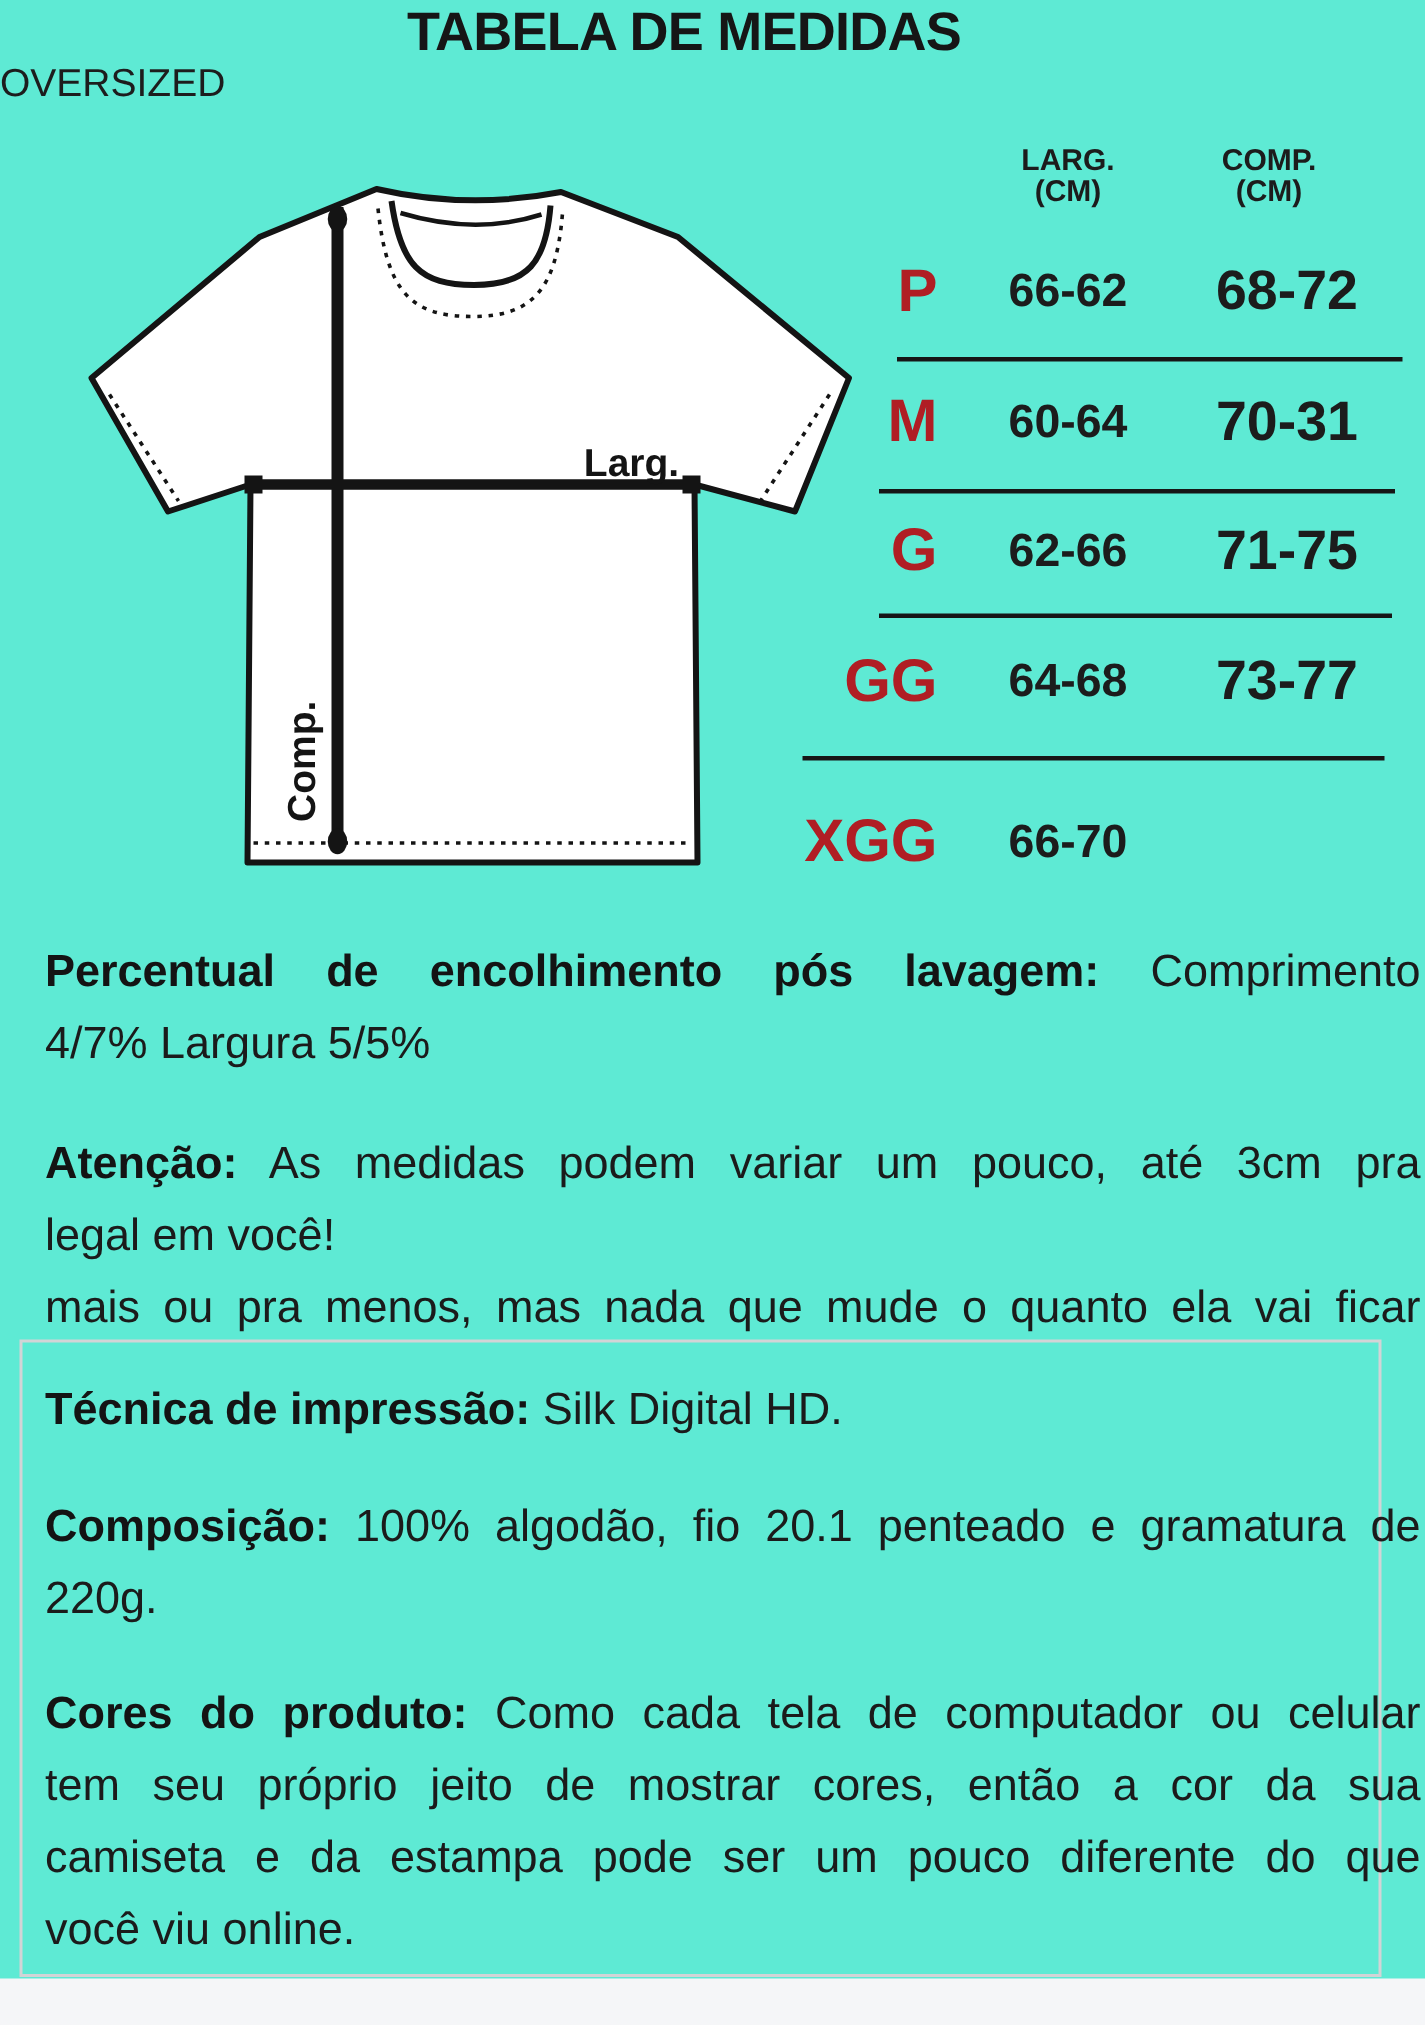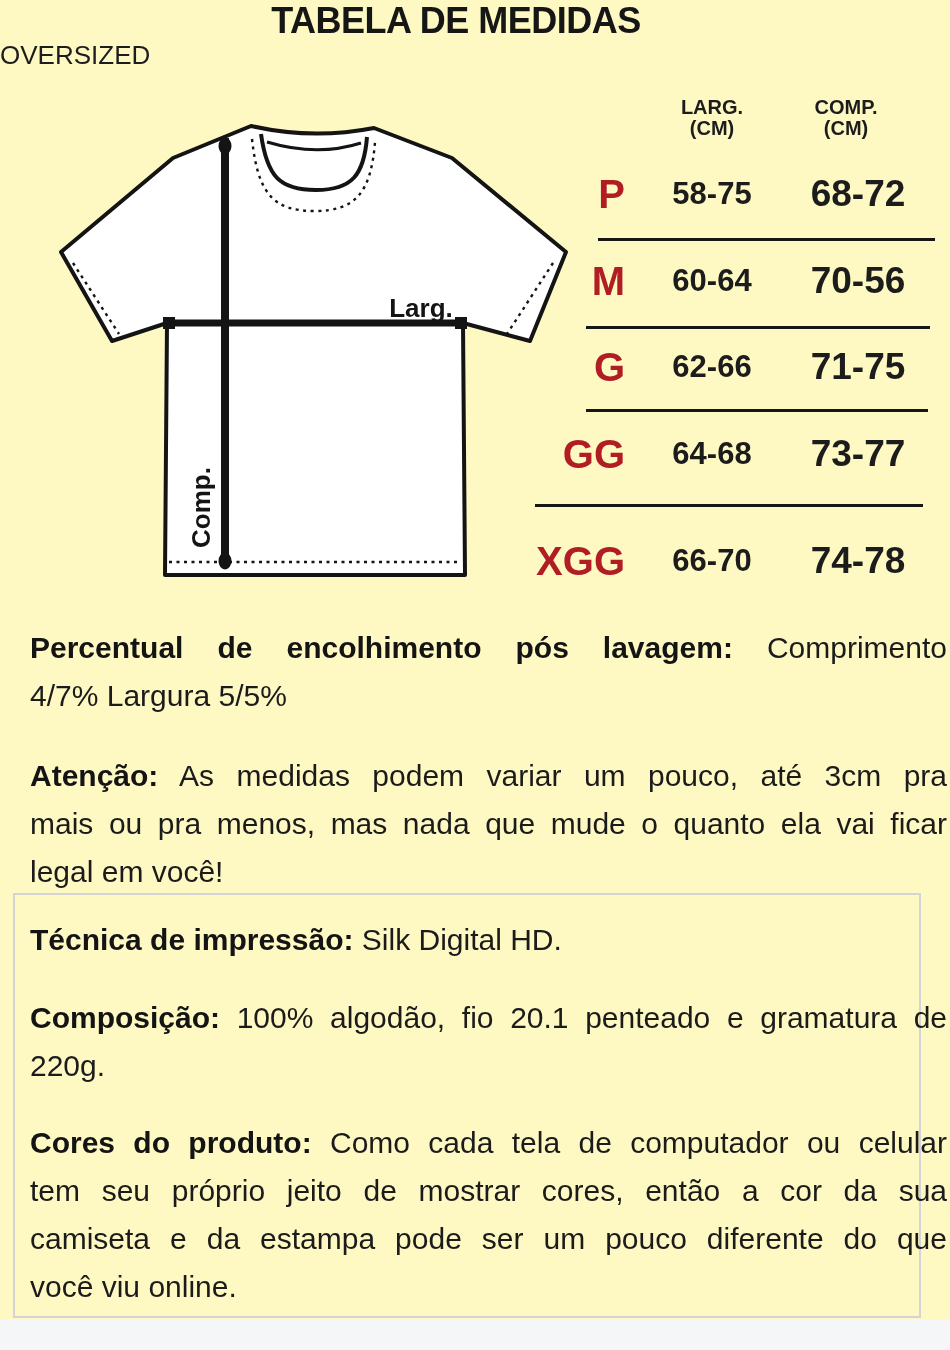--- a/index.html
+++ b/index.html
@@ -1,17 +1,17 @@
 <!DOCTYPE html>
 <html><head>
 <meta charset="utf-8">
 <style>
   html,body{margin:0;padding:0;background:#ffffff;}
   #stage{
-    position:relative;width:950px;height:1350px;background:#fef9c3;
+    position:relative;width:950px;height:1350px;background:#5eead4;
     font-family:"Liberation Sans",sans-serif;color:#1b1b1b;overflow:hidden;
   }
   
   .title{
     position:absolute;top:0;left:0;width:912px;text-align:center;
     font-size:36px;font-weight:bold;letter-spacing:-0.5px;color:#161616;
   }
   .subtitle{
     position:absolute;top:40px;left:0;width:912px;text-align:left;
     font-size:26px;font-weight:normal;color:#1d1d1d;
@@ -76,63 +76,62 @@
     <div>LARG.</div>
     <div>(CM)</div>
   </div>
   <div class="col-head comp">
     <div>COMP.</div>
     <div>(CM)</div>
   </div>
 
   <div class="trow" style="top:166px">
     <span class="size">P</span>
-    <span class="larg">58-75</span>
+    <span class="larg">66-62</span>
     <span class="comp">68-72</span>
   </div>
   <div class="divider" style="top:238px;left:598px;width:337px;"></div>
 
   <div class="trow" style="top:253px">
     <span class="size">M</span>
     <span class="larg">60-64</span>
-    <span class="comp">70-56</span>
+    <span class="comp">70-31</span>
   </div>
   <div class="divider" style="top:326px;left:586px;width:344px;"></div>
 
   <div class="trow" style="top:339px">
     <span class="size">G</span>
     <span class="larg">62-66</span>
     <span class="comp">71-75</span>
   </div>
   <div class="divider" style="top:409px;left:586px;width:342px;"></div>
 
   <div class="trow" style="top:426px">
     <span class="size">GG</span>
     <span class="larg">64-68</span>
     <span class="comp">73-77</span>
   </div>
   <div class="divider" style="top:504px;left:535px;width:388px;"></div>
 
   <div class="trow" style="top:533px">
     <span class="size">XGG</span>
     <span class="larg">66-70</span>
-    <span class="comp">74-78</span>
   </div>
 
   <div class="lower-box"></div>
 
   <div class="para" style="top:624px">
     <span class="line just"><b>Percentual de encolhimento pós lavagem:</b><span> Comprimento</span></span>
     <span class="line">4/7% Largura 5/5%</span>
   </div>
 
   <div class="para" style="top:752px">
     <span class="line just"><b>Atenção:</b><span> As medidas podem variar um pouco, até 3cm pra</span></span>
+    <span class="line">legal em você!</span>
     <span class="line just">mais ou pra menos, mas nada que mude o quanto ela vai ficar</span>
-    <span class="line">legal em você!</span>
   </div>
 
   <div class="para" style="top:916px">
     <span class="line"><b>Técnica de impressão:</b><span> Silk Digital HD.</span></span>
   </div>
 
   <div class="para" style="top:994px">
     <span class="line just"><b>Composição:</b><span> 100% algodão, fio 20.1 penteado e gramatura de</span></span>
     <span class="line">220g.</span>
   </div>

